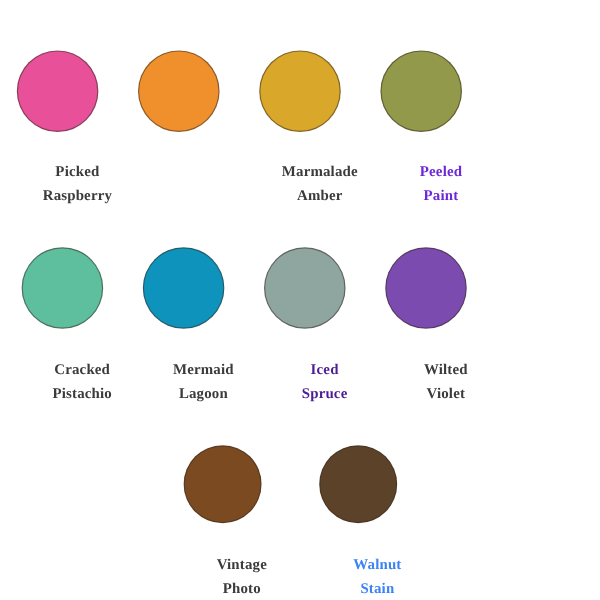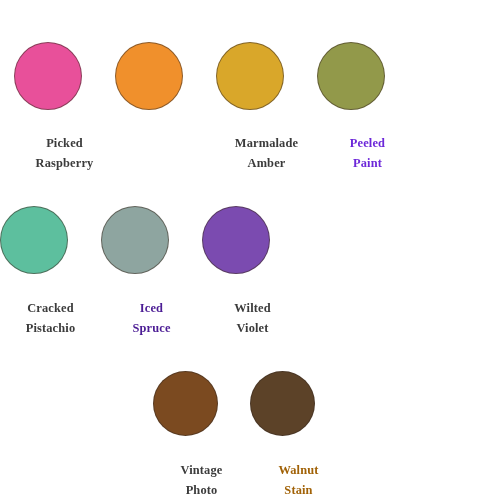--- a/index.html
+++ b/index.html
@@ -28,27 +28,28 @@
     width: 500px;
     box-sizing: border-box;
   }
 
   .row-primary {
     padding-left: 14px;
     padding-top: 42px;
   }
 
   .row-secondary {
-    padding-left: 0;
+    padding-left: 18px;
     padding-top: 33px;
   }
 
   .row-tertiary {
     padding-left: 153px;
     padding-top: 33px;
+    gap: 16px;
   }
 
   .swatch-cell {
     width: 101px;
     box-sizing: border-box;
     display: block;
   }
 
   .row-tertiary .swatch-cell {
     width: 97px;
@@ -113,37 +114,42 @@
     </div>
   </div>
 
   <div class="swatch-row row-secondary">
     <div class="swatch-cell">
       <span class="swatch-disc" title="Cracked Pistachio" style="background-color: rgb(93, 191, 158);"></span>
       <div class="swatch-label" style="color: rgb(59, 59, 59);">Cracked
 Pistachio</div>
     </div>
     <div class="swatch-cell">
+      <span class="swatch-disc" title="Mermaid Lagoon" style="background-color: rgb(14, 147, 188);"></span>
+      <div class="swatch-label" style="color: rgb(59, 59, 59);">Mermaid
+Lagoon</div>
+    </div>
+    <div class="swatch-cell">
       <span class="swatch-disc" title="Iced Spruce" style="background-color: rgb(142, 165, 160);"></span>
       <div class="swatch-label" style="color: #4c1d95;">Iced
 Spruce</div>
     </div>
     <div class="swatch-cell">
       <span class="swatch-disc" title="Wilted Violet" style="background-color: rgb(123, 75, 176);"></span>
       <div class="swatch-label" style="color: rgb(59, 59, 59);">Wilted
 Violet</div>
     </div>
   </div>
 
   <div class="swatch-row row-tertiary">
     <div class="swatch-cell">
       <span class="swatch-disc" title="Vintage Photo" style="background-color: rgb(123, 74, 32);"></span>
       <div class="swatch-label" style="color: rgb(59, 59, 59);">Vintage
 Photo</div>
     </div>
     <div class="swatch-cell">
       <span class="swatch-disc" title="Walnut Stain" style="background-color: rgb(92, 66, 40);"></span>
-      <div class="swatch-label" style="color: #a16207;">Walnut
+      <div class="swatch-label" style="color: #3b82f6;">Walnut
 Stain</div>
     </div>
   </div>
 
 </div>
 
 </body></html>

